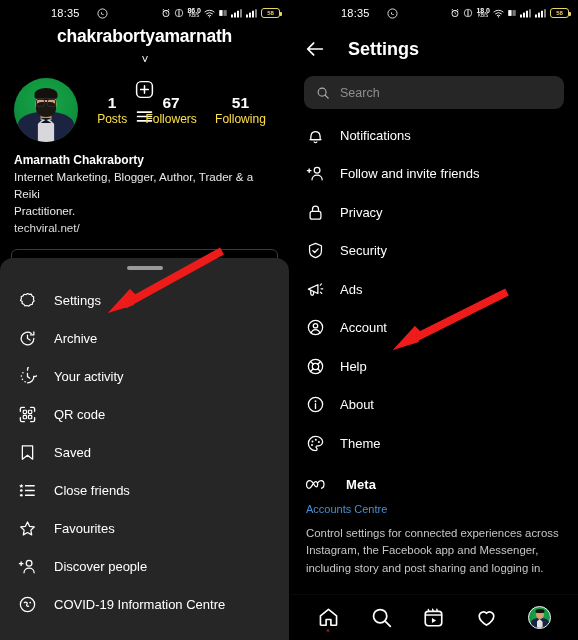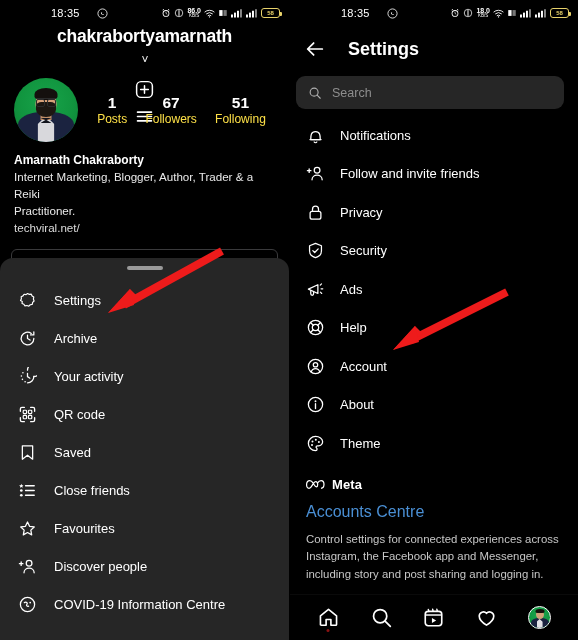--- a/index.html
+++ b/index.html
@@ -83,32 +83,32 @@
   }
   .grab { width: 36px; height: 3.5px; background: #9a9a9a; border-radius: 2px; margin: 8px auto 0 auto; }
   .menu { padding-top: 12px; }
   .menu-item { height: 38px; display: flex; align-items: center; padding: 0 18px; gap: 17px; }
   .menu-lbl { color: #fff; font-size: 13px; }
 
   
   .set-hdr { height: 46px; display: flex; align-items: center; padding: 0 14px; gap: 22px; }
   .set-title { color: #fff; font-size: 18px; font-weight: bold; }
   .searchbox {
-    margin: 4px 14px 0 6px; height: 33px; background: #262626; border-radius: 9px;
+    margin: 4px 14px 0 14px; height: 33px; background: #262626; border-radius: 9px;
     display: flex; align-items: center; gap: 10px; padding: 0 12px;
   }
   .search-ph { color: #8e8e8e; font-size: 12.5px; }
   .set-list { padding-top: 7px; }
   .set-item { height: 38.5px; display: flex; align-items: center; padding: 0 16px; gap: 15px; }
   .set-lbl { color: #fff; font-size: 13px; }
 
   .meta-sec { padding: 14px 16px 0 16px; }
-  .meta-brand { display: flex; align-items: center; gap: 7px; }
+  .meta-brand { display: flex; align-items: center; gap: 21px; }
   .meta-name { color: #fff; font-size: 13px; font-weight: bold; letter-spacing: .1px; }
-  .meta-link { color: #4a8fd4; font-size: 16px; margin-top: 11px; }
+  .meta-link { color: #4a8fd4; font-size: 11px; margin-top: 11px; }
   .meta-desc { color: #c7c7c7; font-size: 11.4px; line-height: 1.55; margin-top: 10px; }
 
   .navbar {
     position: absolute; left: 0; right: 0; bottom: 0; height: 46px;
     background: #000; display: flex; align-items: center; justify-content: space-around;
     padding: 0 12px; border-top: 1px solid #0a0a0a;
   }
   .nav-ico { width: 30px; height: 30px; display: flex; align-items: center; justify-content: center; position: relative; }
   .nav-dot { position: absolute; bottom: 1px; left: 50%; transform: translateX(-50%); width: 3px; height: 3px; border-radius: 50%; background: #8a1212; }
   .nav-avatar {
@@ -504,36 +504,36 @@
               <path d="M18 6.5l1.6-1.6M19 11.2h2.2M18.2 15.4l1.7 1.6" stroke="#fff" stroke-width="1.5" stroke-linecap="round"></path>
             </svg>
         </span>
         <span class="set-lbl">Ads</span>
       </div>
 
       <div class="set-item">
         <span>
           <svg class="ico" width="19" height="19" viewBox="0 0 24 24">
               <circle cx="12" cy="12" r="9" fill="none" stroke="#fff" stroke-width="1.6"></circle>
+              <circle cx="12" cy="9.8" r="2.8" fill="none" stroke="#fff" stroke-width="1.6"></circle>
+              <path d="M6.6 19c.8-2.8 2.9-4.2 5.4-4.2s4.6 1.4 5.4 4.2" fill="none" stroke="#fff" stroke-width="1.6" stroke-linecap="round"></path>
+            </svg>
+        </span>
+        <span class="set-lbl">Account</span>
+      </div>
+
+      <div class="set-item">
+        <span>
+          <svg class="ico" width="19" height="19" viewBox="0 0 24 24">
+              <circle cx="12" cy="12" r="9" fill="none" stroke="#fff" stroke-width="1.6"></circle>
               <circle cx="12" cy="12" r="4" fill="none" stroke="#fff" stroke-width="1.6"></circle>
               <path d="M5.6 5.6l3.6 3.6M18.4 5.6l-3.6 3.6M5.6 18.4l3.6-3.6M18.4 18.4l-3.6-3.6" stroke="#fff" stroke-width="1.6" stroke-linecap="round"></path>
             </svg>
         </span>
         <span class="set-lbl">Help</span>
-      </div>
-
-      <div class="set-item">
-        <span>
-          <svg class="ico" width="19" height="19" viewBox="0 0 24 24">
-              <circle cx="12" cy="12" r="9" fill="none" stroke="#fff" stroke-width="1.6"></circle>
-              <circle cx="12" cy="9.8" r="2.8" fill="none" stroke="#fff" stroke-width="1.6"></circle>
-              <path d="M6.6 19c.8-2.8 2.9-4.2 5.4-4.2s4.6 1.4 5.4 4.2" fill="none" stroke="#fff" stroke-width="1.6" stroke-linecap="round"></path>
-            </svg>
-        </span>
-        <span class="set-lbl">Account</span>
       </div>
 
       <div class="set-item">
         <span>
           <svg class="ico" width="19" height="19" viewBox="0 0 24 24">
               <circle cx="12" cy="12" r="9" fill="none" stroke="#fff" stroke-width="1.6"></circle>
               <circle cx="12" cy="7.8" r="1.2" fill="#fff"></circle>
               <path d="M12 11v6" stroke="#fff" stroke-width="1.7" stroke-linecap="round"></path>
             </svg>
         </span>

